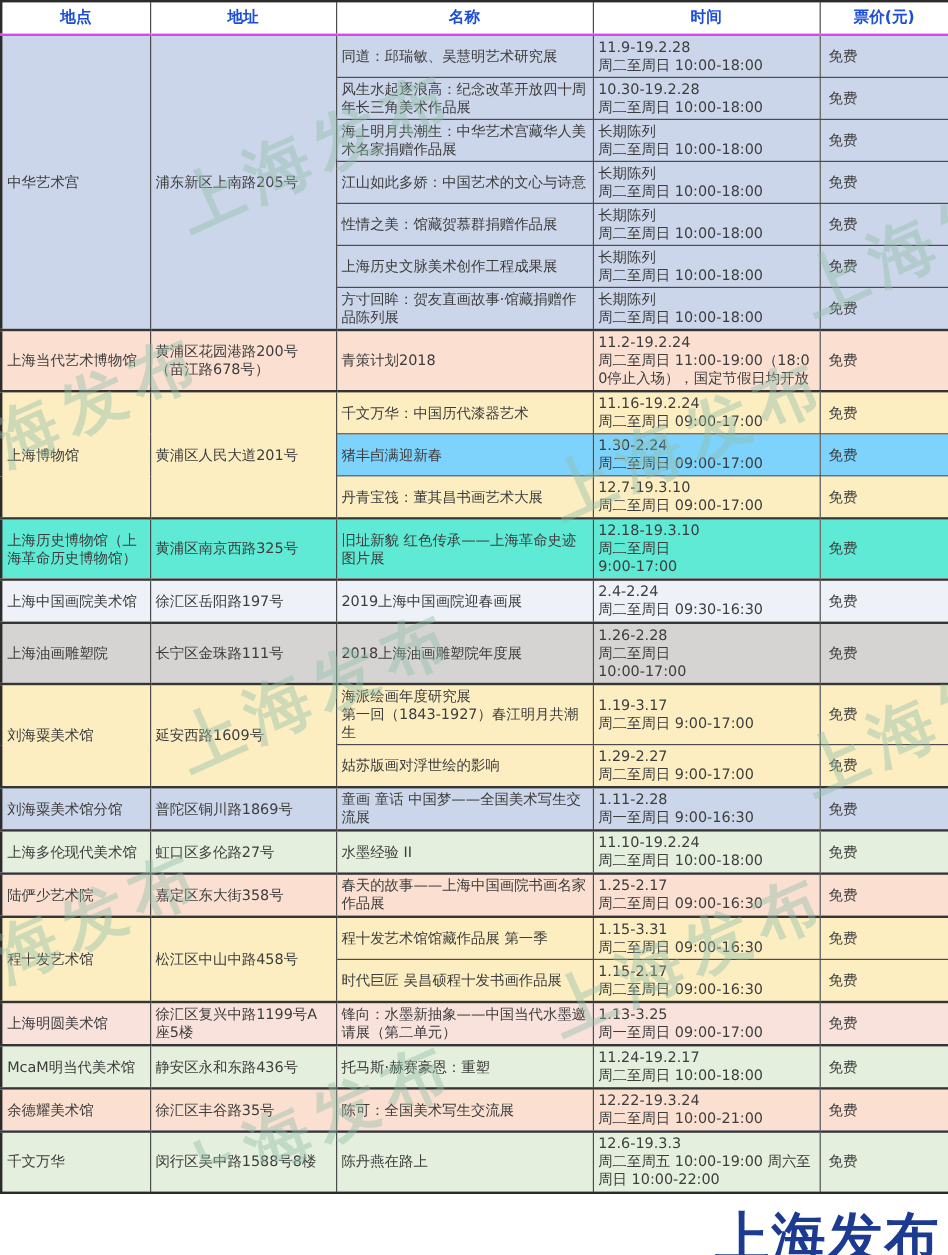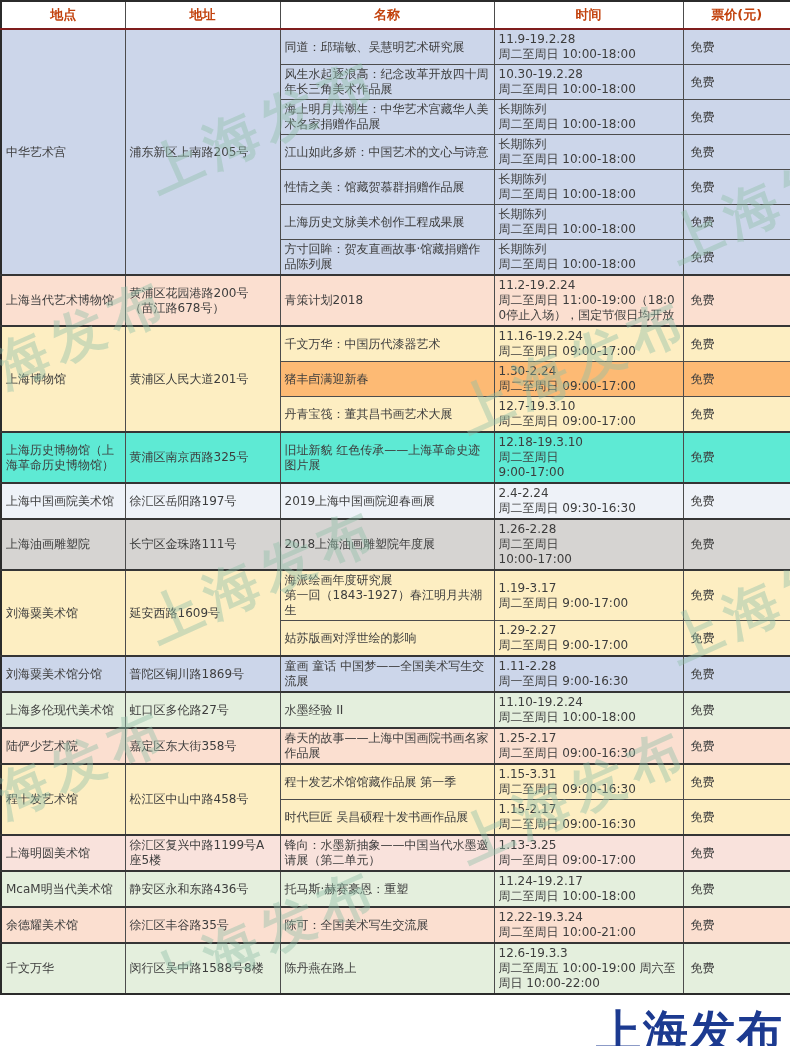--- a/index.html
+++ b/index.html
@@ -27,25 +27,25 @@
     color: #3d3d3d;
     line-height: 1.25;
     vertical-align: middle;
     padding: 2px 4px;
     overflow: hidden;
     word-break: break-all;
   }
   thead th {
     font-size: 13px;
     font-weight: bold;
-    color: #c2410c;
+    color: #1d4ed8;
     text-align: center;
     background: #ffffff;
     height: 22px;
-    border-bottom: 2px solid #7f1d1d;
+    border-bottom: 2px solid #d946ef;
   }
   tr.group-start > td { border-top: 2px solid #353535; }
   td.loc  { white-space: pre-line; }
   td.addr { white-space: pre-line; }
   td.name { white-space: pre-line; }
   td.time { white-space: pre-line; }
   td.price{ padding-left: 7px; }
 
   .watermark-layer {
     position: absolute;
@@ -156,21 +156,21 @@
           <td class="price">免费</td>
         </tr>
         <tr class="group-start" style="background: rgb(253, 238, 194);">
           <td rowspan="3" class="loc">上海博物馆</td>
           <td rowspan="3" class="addr">黄浦区人民大道201号</td>
           <td class="name">千文万华：中国历代漆器艺术</td>
           <td class="time">11.16-19.2.24
 周二至周日 09:00-17:00</td>
           <td class="price">免费</td>
         </tr>
-        <tr style="background: #fdba74;">
+        <tr style="background: #7dd3fc;">
           <td class="name">猪丰卣满迎新春</td>
           <td class="time">1.30-2.24
 周二至周日 09:00-17:00</td>
           <td class="price">免费</td>
         </tr>
         <tr style="background: rgb(253, 238, 194);">
           <td class="name">丹青宝筏：董其昌书画艺术大展</td>
           <td class="time">12.7-19.3.10
 周二至周日 09:00-17:00</td>
           <td class="price">免费</td>

